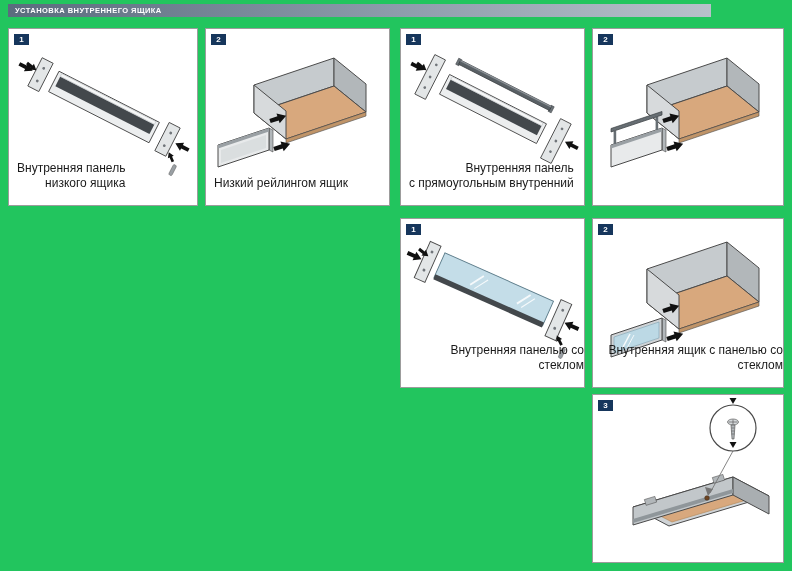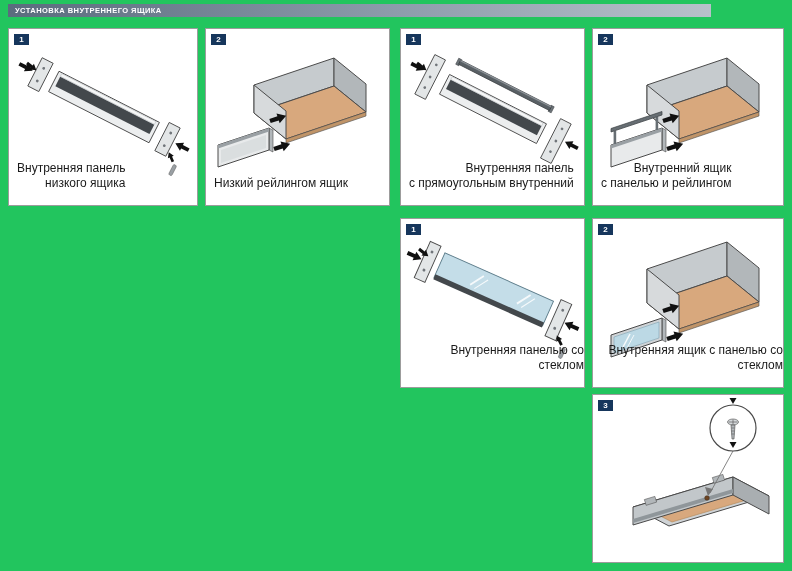--- a/index.html
+++ b/index.html
@@ -178,24 +178,20 @@
           <polygon points="12,103 63,86 63,82.5 12,99.5" fill="#676e73" stroke="#3a3f42" stroke-width="0.7"></polygon>
         </g>
         <g transform="translate(64,92) rotate(-18)">
           <polygon points="0,-2.2 8.5,-2.2 8.5,-5.2 17,0 8.5,5.2 8.5,2.2 0,2.2" fill="#111111"></polygon>
         </g>
         <g transform="translate(68,120) rotate(-18)">
           <polygon points="0,-2.2 8.5,-2.2 8.5,-5.2 17,0 8.5,5.2 8.5,2.2 0,2.2" fill="#111111"></polygon>
         </g>
       </g>
     </svg>
-    <div class="caption">
-      <div>Внутренний ящик</div>
-      <div>с панелью и рейлингом</div>
-    </div>
   </section>
 
   <section class="panel" id="p5">
     <div class="badge">1</div>
     <svg class="ill" viewBox="0 0 183 168">
       <g transform="translate(92,72) rotate(24) scale(0.9)">
         <g>
           <rect x="-86" y="-22" width="13" height="44" fill="#e3e6e7" stroke="#4a4a4a"></rect>
           <circle cx="-79.5" cy="-12" r="1.6" fill="#70757a"></circle>
           <circle cx="-79.5" cy="10" r="1.6" fill="#70757a"></circle>

